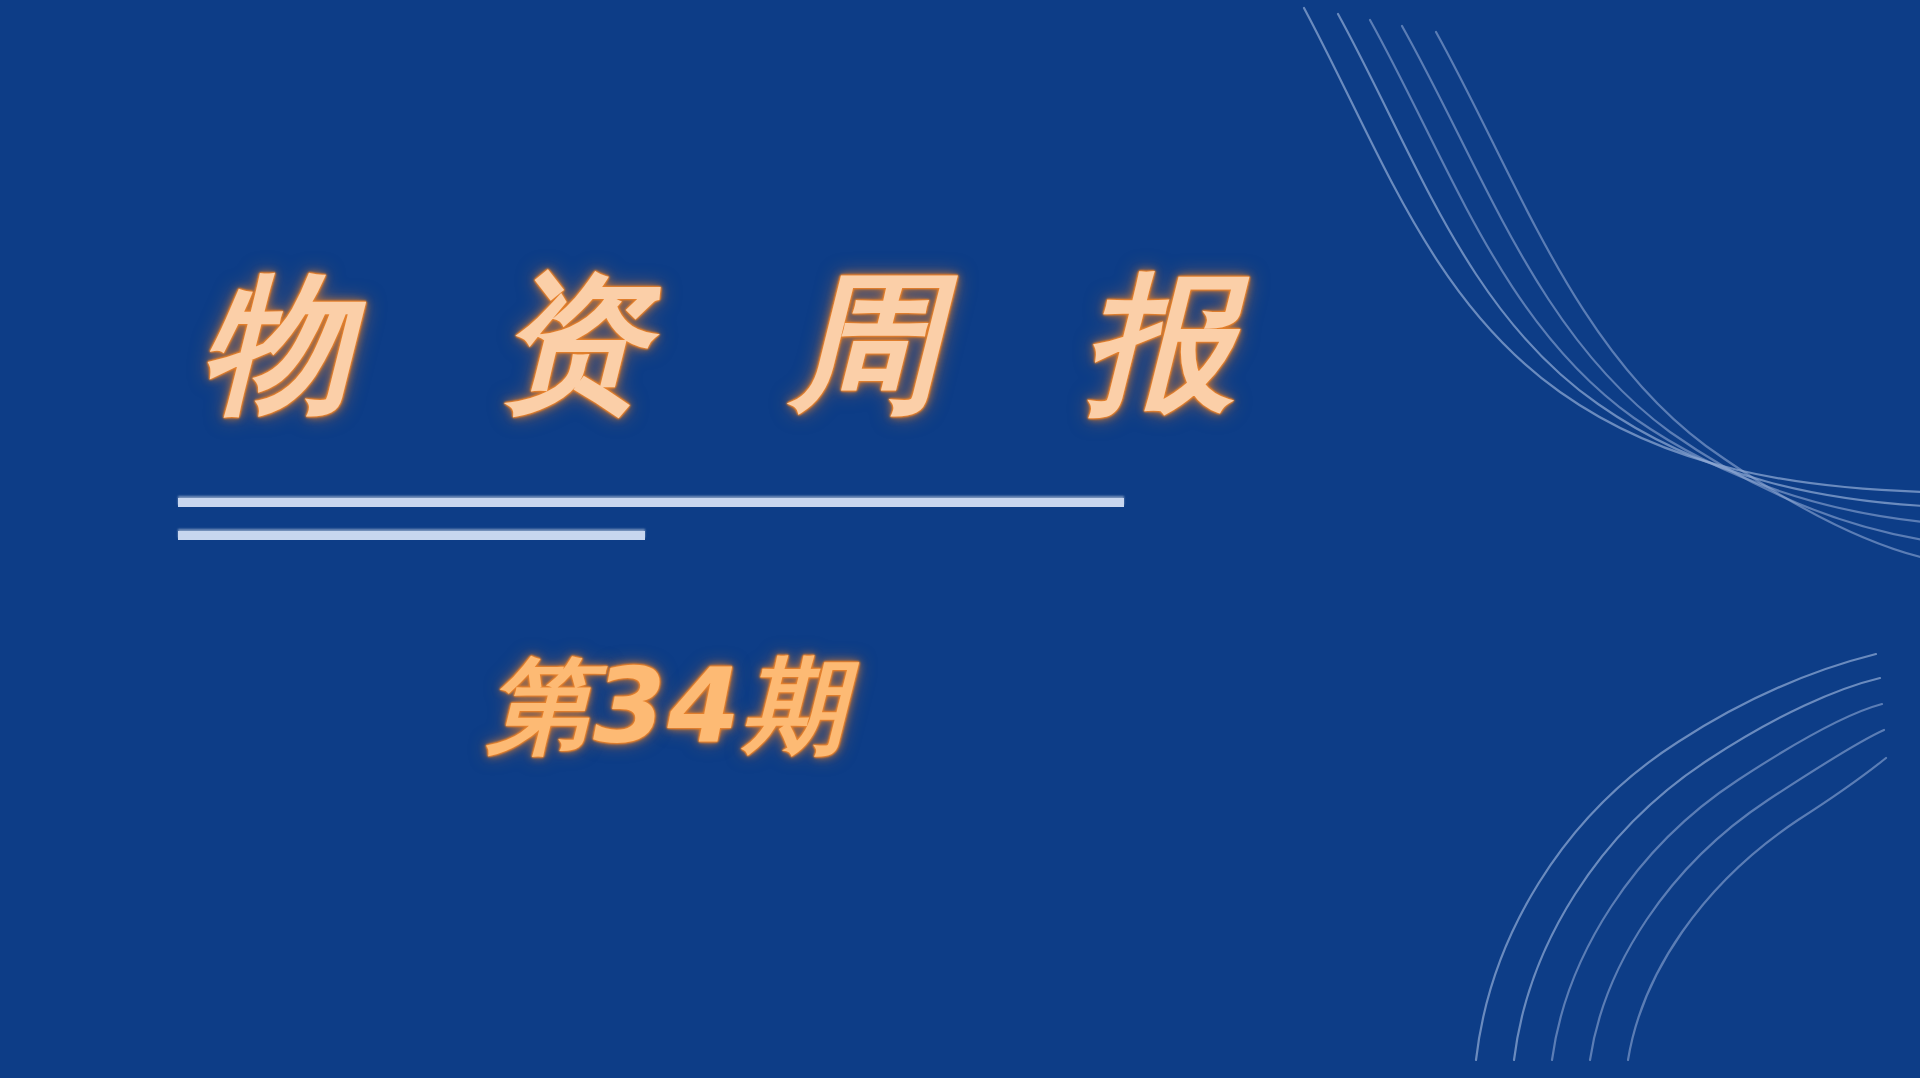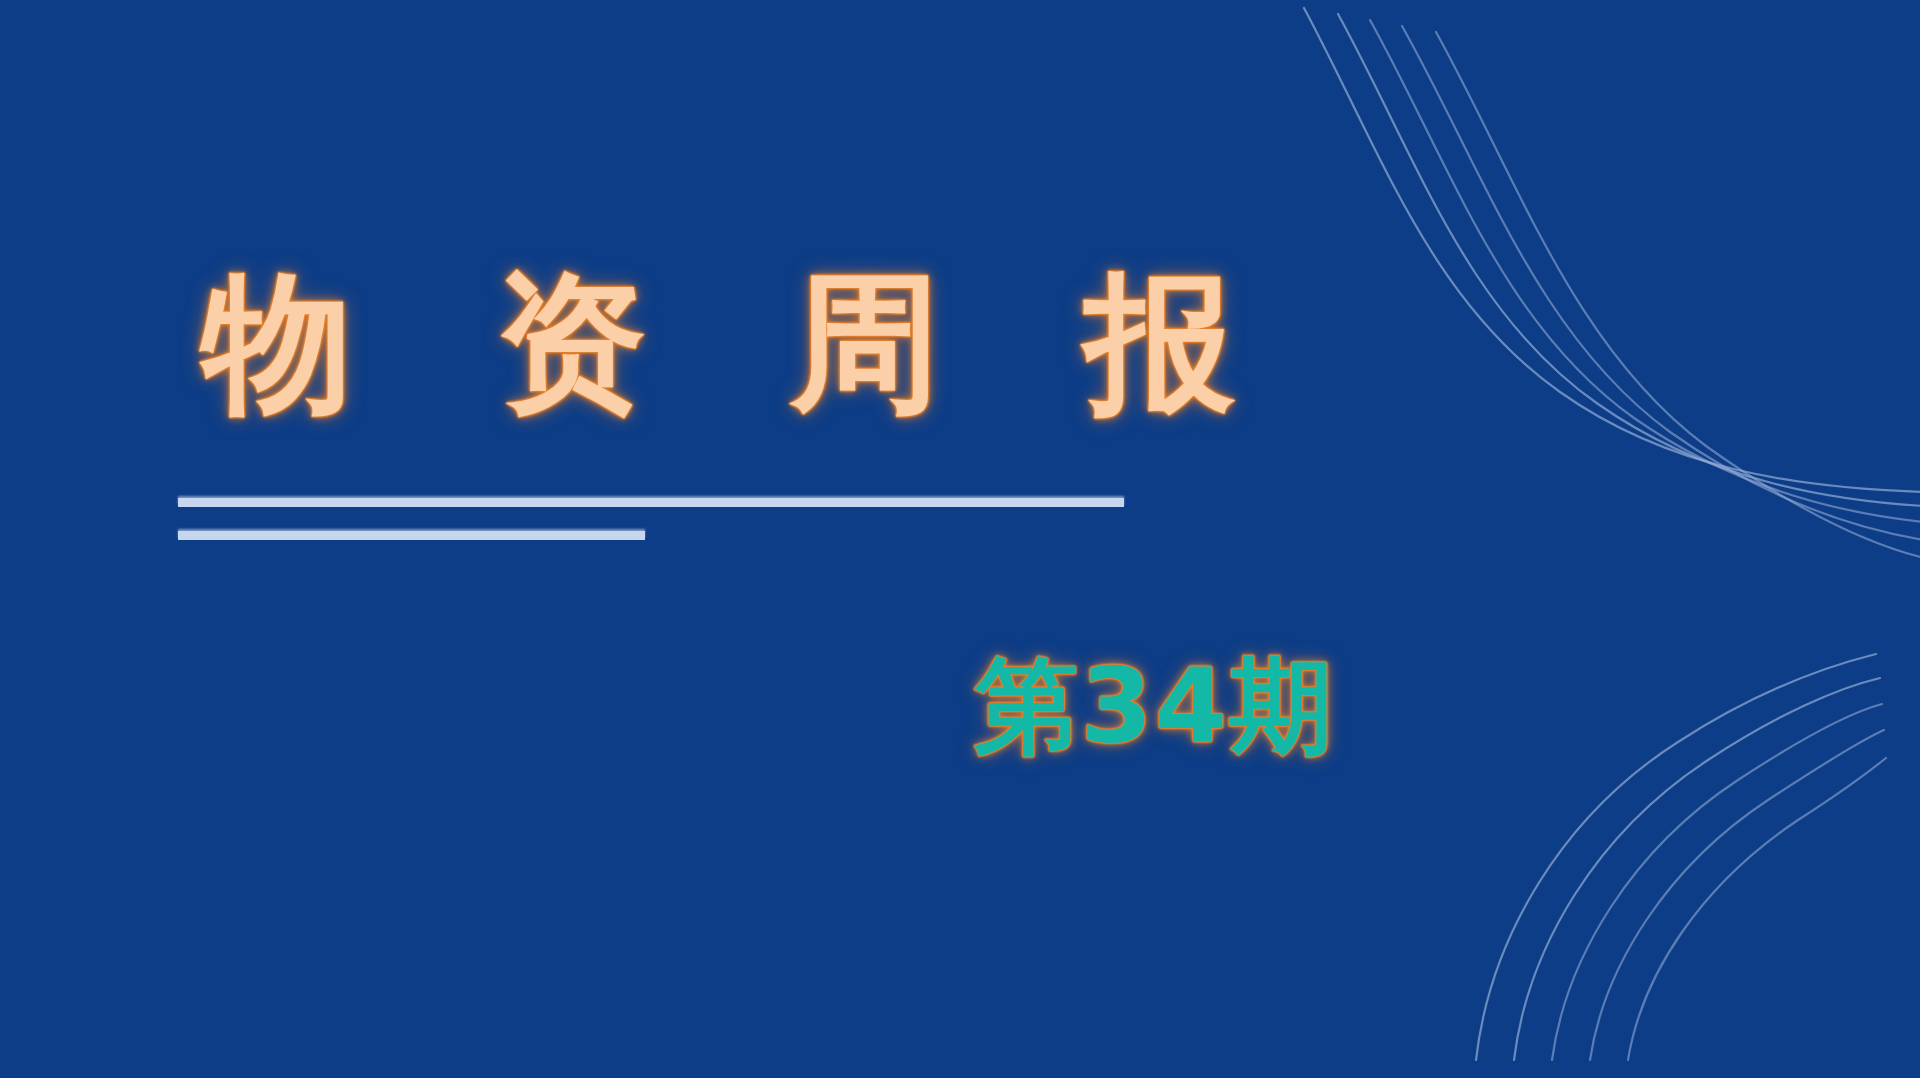--- a/index.html
+++ b/index.html
@@ -8,20 +8,21 @@
     background: #0d3d87;
   }
 
   #slide {
     position: relative;
     width: 1920px;
     height: 1078px;
     background: #0d3d87;
     overflow: hidden;
     font-family: "DejaVu Sans", "Liberation Sans", sans-serif;
+    font-style: italic;
   }
 
   
   .corner-art {
     position: absolute;
     pointer-events: none;
   }
   #art-top-right {
     top: 0;
     right: 0;
@@ -93,26 +94,26 @@
     width: 467px;
   }
 
   
   #subtitle {
     position: absolute;
     left: 0;
     top: 648px;
     width: 1335px;
     margin: 0;
-    text-align: right;
+    text-align: center;
     font-size: 104px;
     line-height: 1.12;
     font-weight: 700;
     letter-spacing: 2px;
-    color: #14b8a6;
+    color: #fdba74;
     text-shadow:
        0 0  1px #e8822c,
        1px 0 2px #e8822c,
       -1px 0 2px #e8822c,
        0 1px 2px #e8822c,
        0 -1px 2px #e8822c,
        0 0  8px rgba(232,130,44,0.95),
        0 0 18px rgba(232,130,44,0.50);
   }
 </style>

